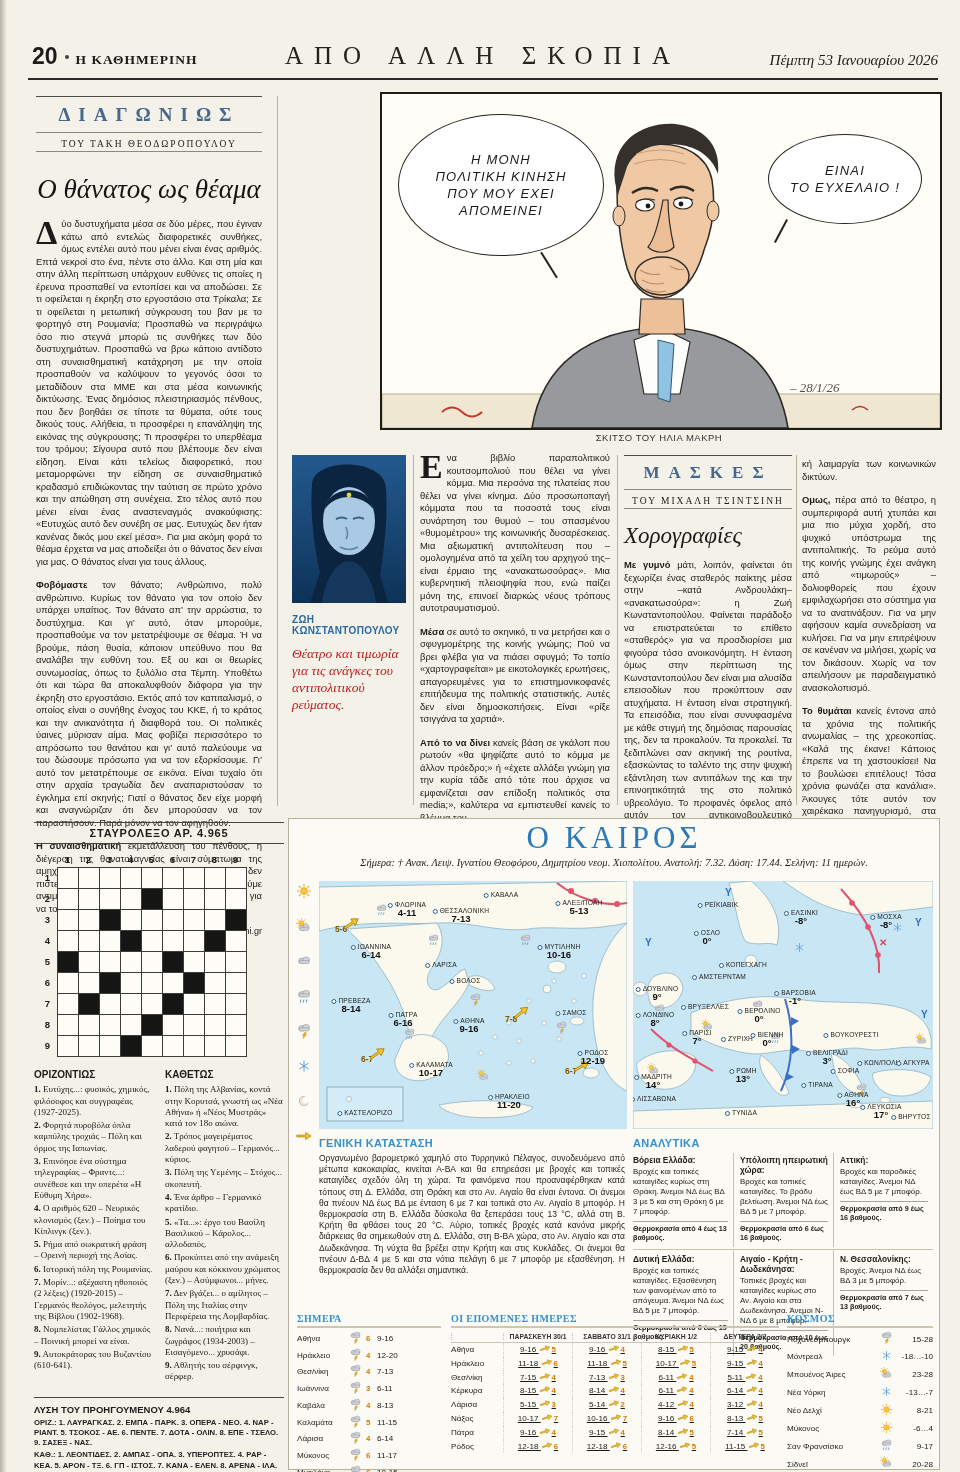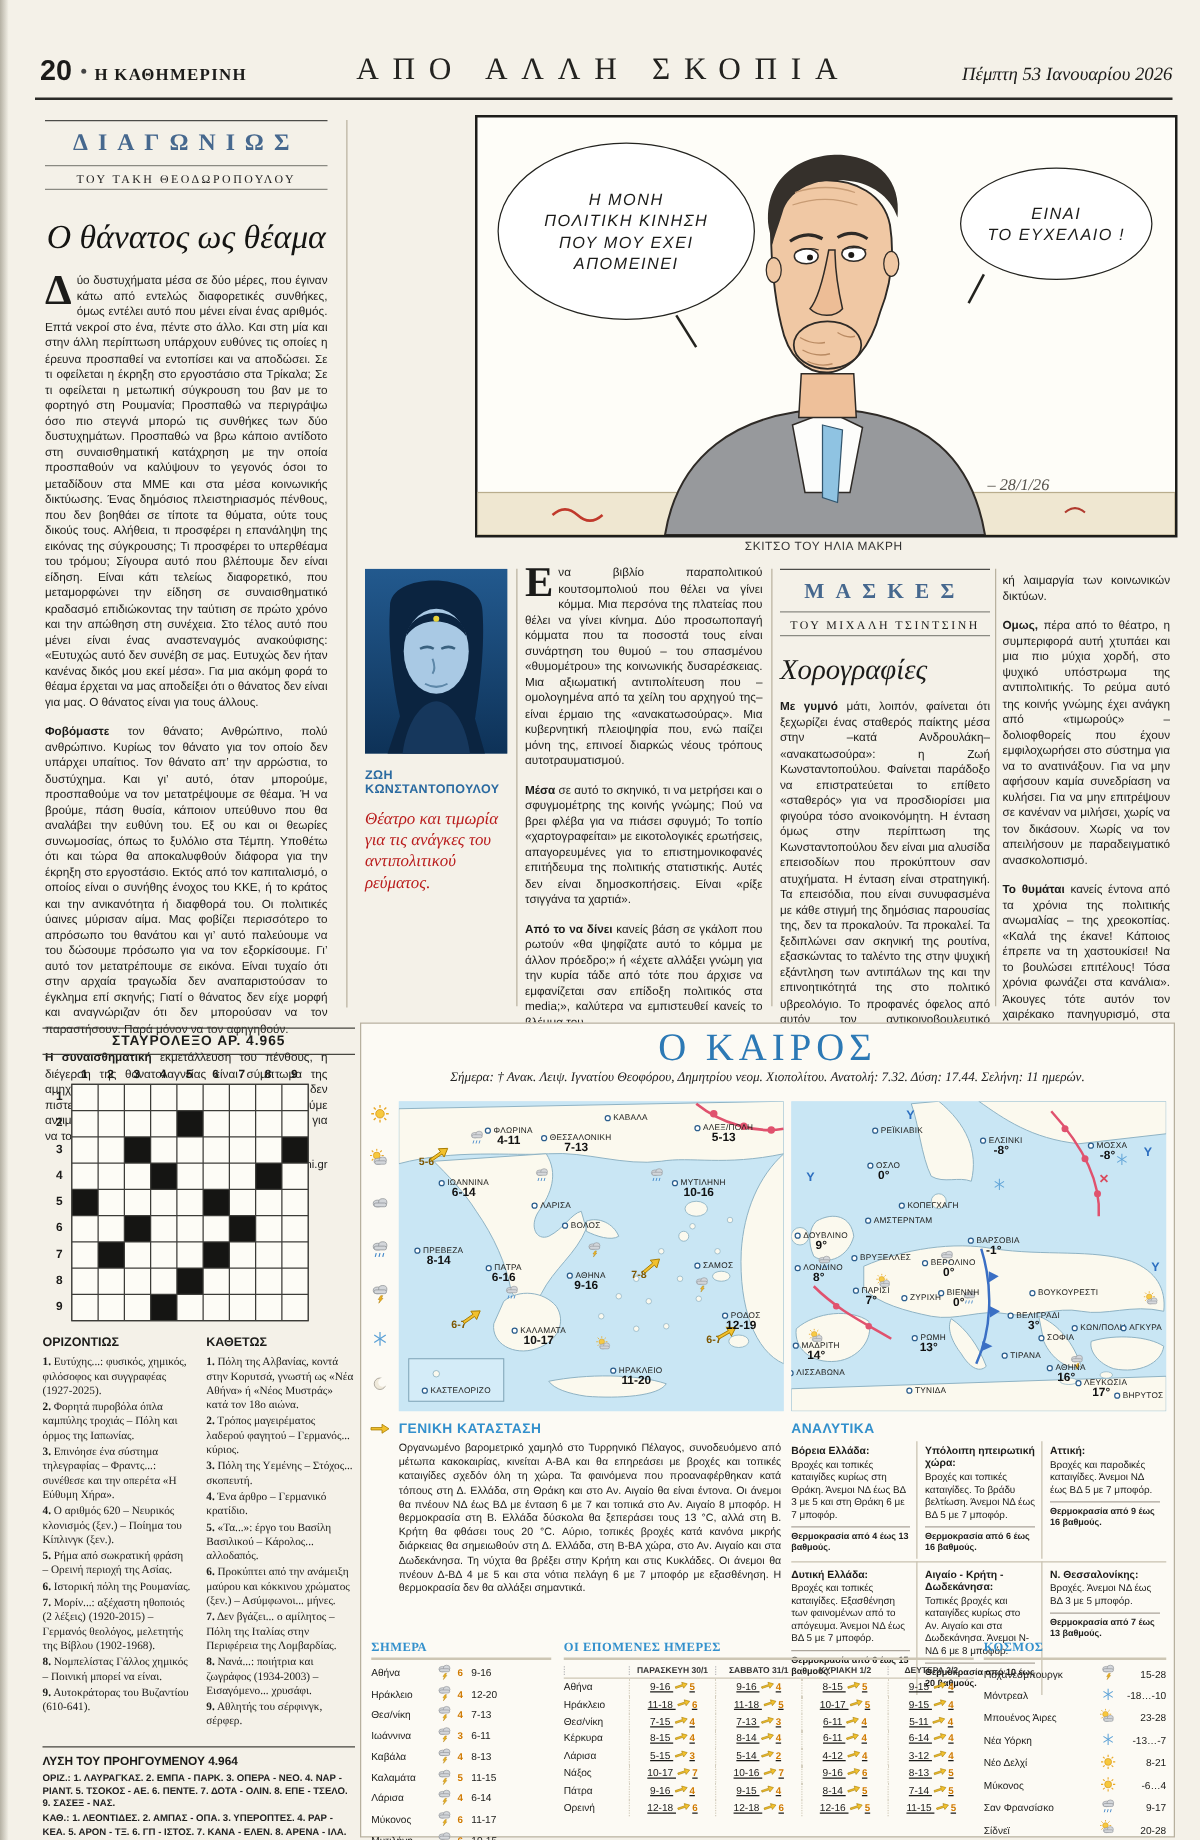--- a/index.html
+++ b/index.html
@@ -1273,21 +1273,21 @@
                   <path d="M1,7.2 L12,7.2 L12,10.5 L19,6 L12,1.5 L12,4.8 L1,4.8 Z" fill="#f2c12e" stroke="#a87c00" stroke-width="0.8"></path>
                 </svg></span><span class="bft">4</span></span>
             <span class="ncell">8-14 <span class="ar"><svg width="11" height="7" viewBox="0 0 20 12">
                   <path d="M1,7.2 L12,7.2 L12,10.5 L19,6 L12,1.5 L12,4.8 L1,4.8 Z" fill="#f2c12e" stroke="#a87c00" stroke-width="0.8"></path>
                 </svg></span><span class="bft">5</span></span>
             <span class="ncell">7-14 <span class="ar"><svg width="11" height="7" viewBox="0 0 20 12">
                   <path d="M1,7.2 L12,7.2 L12,10.5 L19,6 L12,1.5 L12,4.8 L1,4.8 Z" fill="#f2c12e" stroke="#a87c00" stroke-width="0.8"></path>
                 </svg></span><span class="bft">5</span></span>
           </div>
           <div class="nrow">
-            <span>Ορεινή</span>
+            <span>Ρόδος</span>
             <span class="ncell">12-18 <span class="ar"><svg width="11" height="7" viewBox="0 0 20 12">
                   <path d="M1,7.2 L12,7.2 L12,10.5 L19,6 L12,1.5 L12,4.8 L1,4.8 Z" fill="#f2c12e" stroke="#a87c00" stroke-width="0.8"></path>
                 </svg></span><span class="bft">6</span></span>
             <span class="ncell">12-18 <span class="ar"><svg width="11" height="7" viewBox="0 0 20 12">
                   <path d="M1,7.2 L12,7.2 L12,10.5 L19,6 L12,1.5 L12,4.8 L1,4.8 Z" fill="#f2c12e" stroke="#a87c00" stroke-width="0.8"></path>
                 </svg></span><span class="bft">6</span></span>
             <span class="ncell">12-16 <span class="ar"><svg width="11" height="7" viewBox="0 0 20 12">
                   <path d="M1,7.2 L12,7.2 L12,10.5 L19,6 L12,1.5 L12,4.8 L1,4.8 Z" fill="#f2c12e" stroke="#a87c00" stroke-width="0.8"></path>
                 </svg></span><span class="bft">5</span></span>
             <span class="ncell">11-15 <span class="ar"><svg width="11" height="7" viewBox="0 0 20 12">

